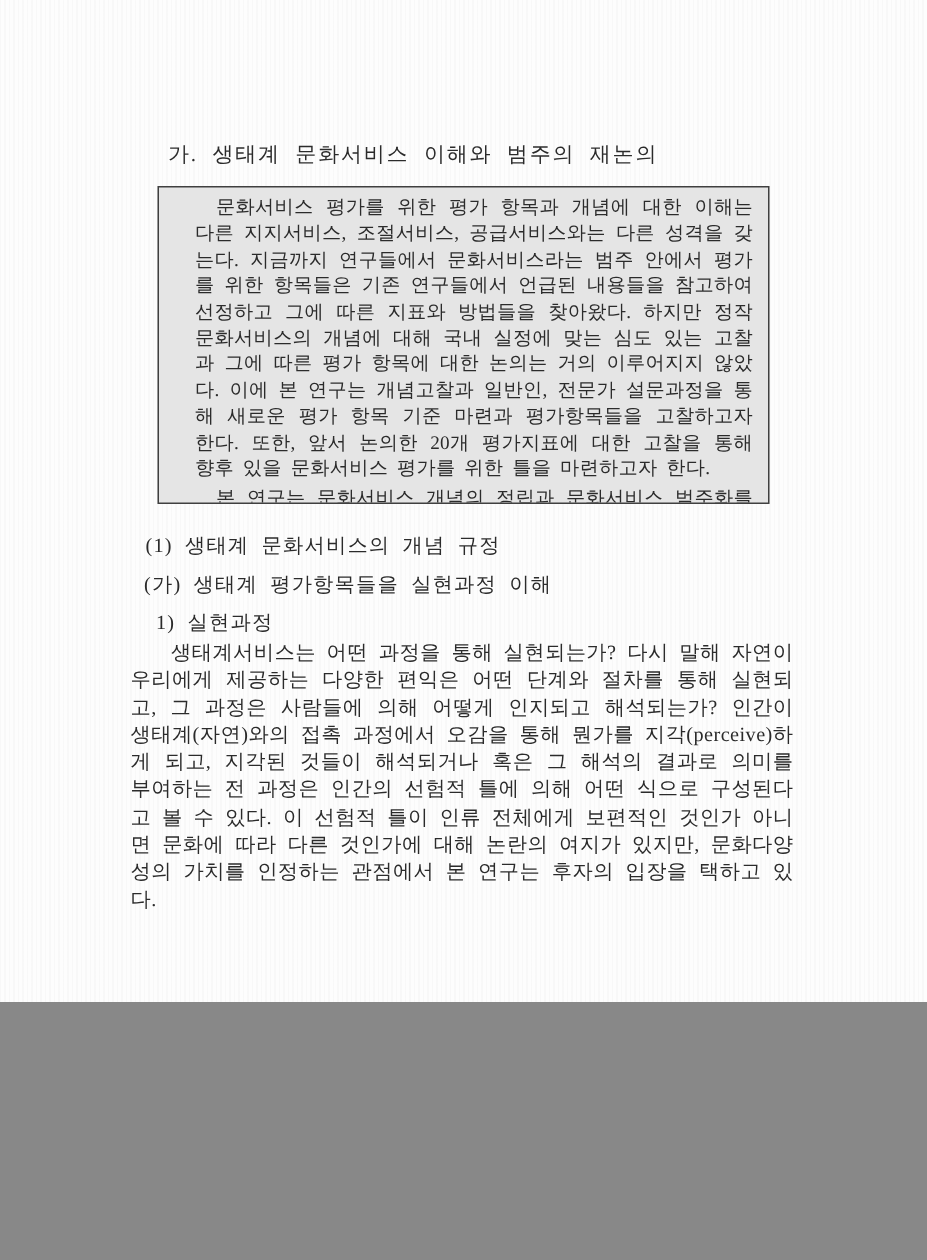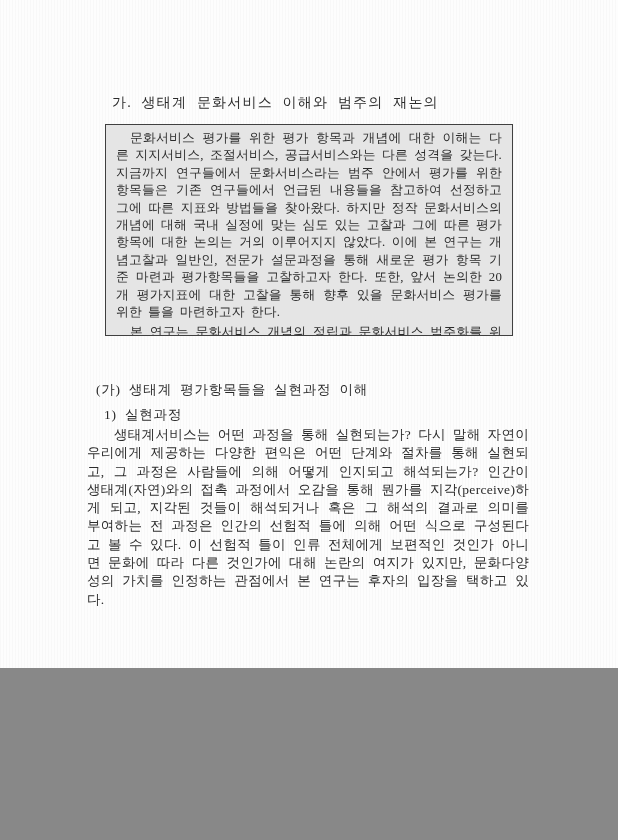--- a/index.html
+++ b/index.html
@@ -38,21 +38,21 @@
     top: 124px;
     width: 408px;
     height: 212px;
     box-sizing: border-box;
     background: var(--box-background, #e5e5e5);
     border: 1px solid var(--box-border, #404040);
     padding: 5px 10px 0 10px;
     overflow: hidden;
   }
   .highlight-box p {
-    margin: 0 0 3px 0;
+    margin: 0 0 3px 14px;
     font-size: 12.8px;
     line-height: 17.4px;
     text-align: justify;
     text-indent: 1.1em;
     word-spacing: 2.5px;
     letter-spacing: 0.2px;
   }
   .section-heading {
     position: absolute;
     font-size: 13.5px;
@@ -93,20 +93,21 @@
 
 <div class="page">
 
   <div class="page-heading">가. 생태계 문화서비스 이해와 범주의 재논의</div>
 
   <div class="highlight-box">
     <p>문화서비스 평가를 위한 평가 항목과 개념에 대한 이해는 다른 지지서비스, 조절서비스, 공급서비스와는 다른 성격을 갖는다. 지금까지 연구들에서 문화서비스라는 범주 안에서 평가를 위한 항목들은 기존 연구들에서 언급된 내용들을 참고하여 선정하고 그에 따른 지표와 방법들을 찾아왔다. 하지만 정작 문화서비스의 개념에 대해 국내 실정에 맞는 심도 있는 고찰과 그에 따른 평가 항목에 대한 논의는 거의 이루어지지 않았다. 이에 본 연구는 개념고찰과 일반인, 전문가 설문과정을 통해 새로운 평가 항목 기준 마련과 평가항목들을 고찰하고자 한다. 또한, 앞서 논의한 20개 평가지표에 대한 고찰을 통해 향후 있을 문화서비스 평가를 위한 틀을 마련하고자 한다.</p>
     <p>본 연구는 문화서비스 개념의 정립과 문화서비스 범주화를 위해 크게 연역적 범주화와 귀납적 범주화로 나눠서 재논의 하였다.</p>
   </div>
 
+  <div class="section-heading level1">(1) 생태계 문화서비스의 개념 규정</div>
 
   <div class="section-heading level2">(가) 생태계 평가항목들을 실현과정 이해</div>
 
   <div class="section-heading level3">1) 실현과정</div>
 
   <div class="body-text">
     <p>생태계서비스는 어떤 과정을 통해 실현되는가? 다시 말해 자연이 우리에게 제공하는 다양한 편익은 어떤 단계와 절차를 통해 실현되고, 그 과정은 사람들에 의해 어떻게 인지되고 해석되는가? 인간이 생태계(자연)와의 접촉 과정에서 오감을 통해 뭔가를 지각(perceive)하게 되고, 지각된 것들이 해석되거나 혹은 그 해석의 결과로 의미를 부여하는 전 과정은 인간의 선험적 틀에 의해 어떤 식으로 구성된다고 볼 수 있다. 이 선험적 틀이 인류 전체에게 보편적인 것인가 아니면 문화에 따라 다른 것인가에 대해 논란의 여지가 있지만, 문화다양성의 가치를 인정하는 관점에서 본 연구는 후자의 입장을 택하고 있다.</p>
   </div>
 
 

